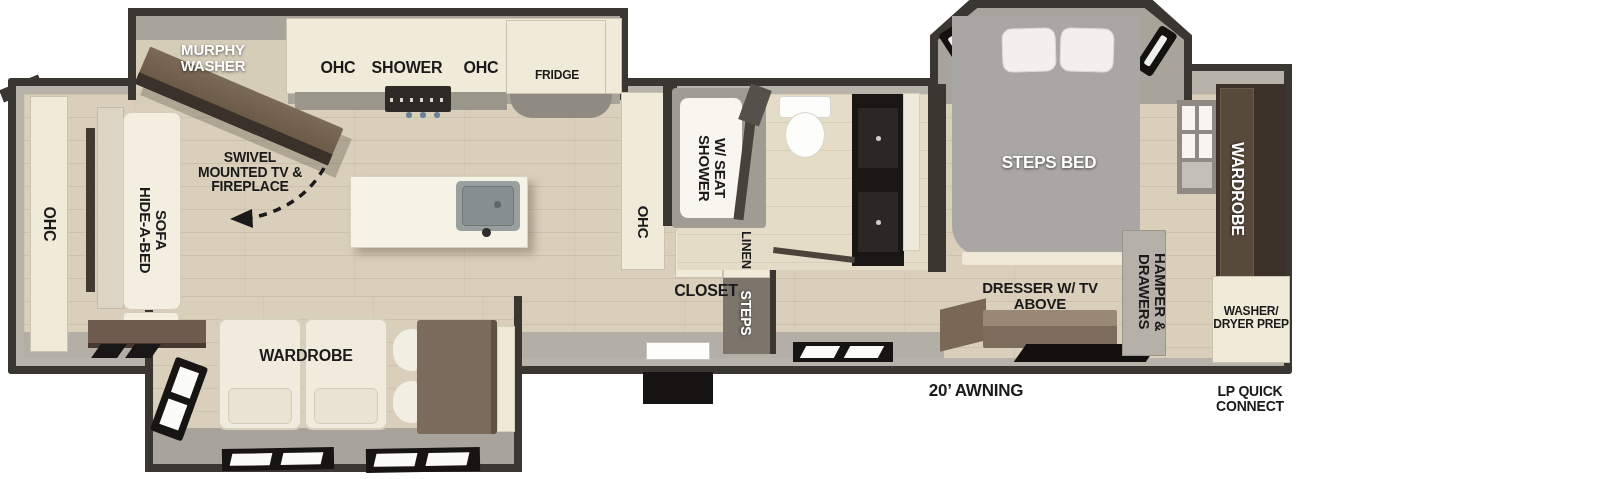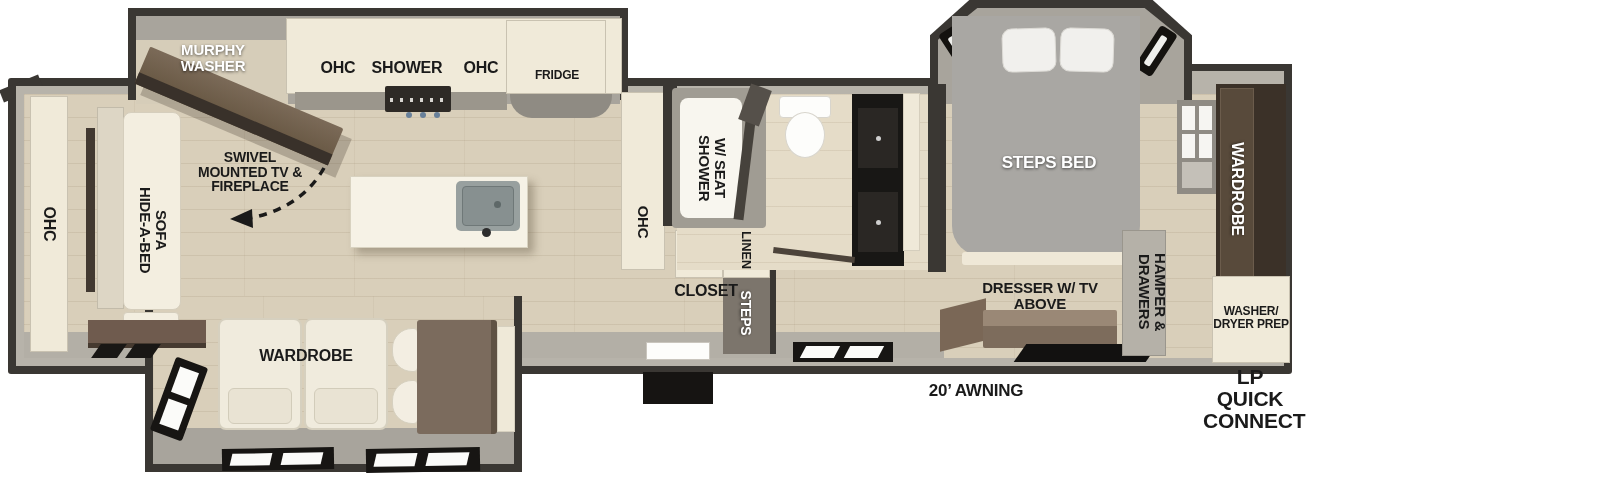--- a/index.html
+++ b/index.html
@@ -176,15 +176,15 @@
   <div class="hlabel nowrap" style="left:690px;top:291px;font-size:16px;margin-left:16px;">CLOSET</div>
   <div class="vlabel nowrap" style="left:746px;top:250px;font-size:13px;">LINEN</div>
   <div class="vlabel nowrap white" style="left:746px;top:313px;font-size:14px;">STEPS</div>
   <div class="vlabel" style="left:712px;top:168px;height:76px;font-size:15px;">SHOWER W/ SEAT</div>
   <div class="hlabel nowrap white" style="left:1049px;top:163px;font-size:17px;">STEPS BED</div>
   <div class="hlabel" style="left:1040px;top:296px;width:132px;font-size:15px;">DRESSER W/ TV ABOVE</div>
   <div class="vlabel-rl" style="left:1152px;top:292px;height:94px;font-size:15px;">HAMPER &amp; DRAWERS</div>
   <div class="vlabel nowrap white" style="left:1237px;top:189px;font-size:16px;">WARDROBE</div>
   <div class="hlabel" style="left:1251px;top:318px;width:88px;font-size:12px;">WASHER/ DRYER PREP</div>
   <div class="hlabel nowrap" style="left:976px;top:391px;font-size:17px;">20’ AWNING</div>
-  <div class="hlabel" style="left:1250px;top:399px;width:94px;font-size:21px;">LP QUICK CONNECT</div>
+  <div class="hlabel" style="left:1250px;top:399px;width:94px;font-size:14px;">LP QUICK CONNECT</div>
 
 </div>
 
 </body></html>

